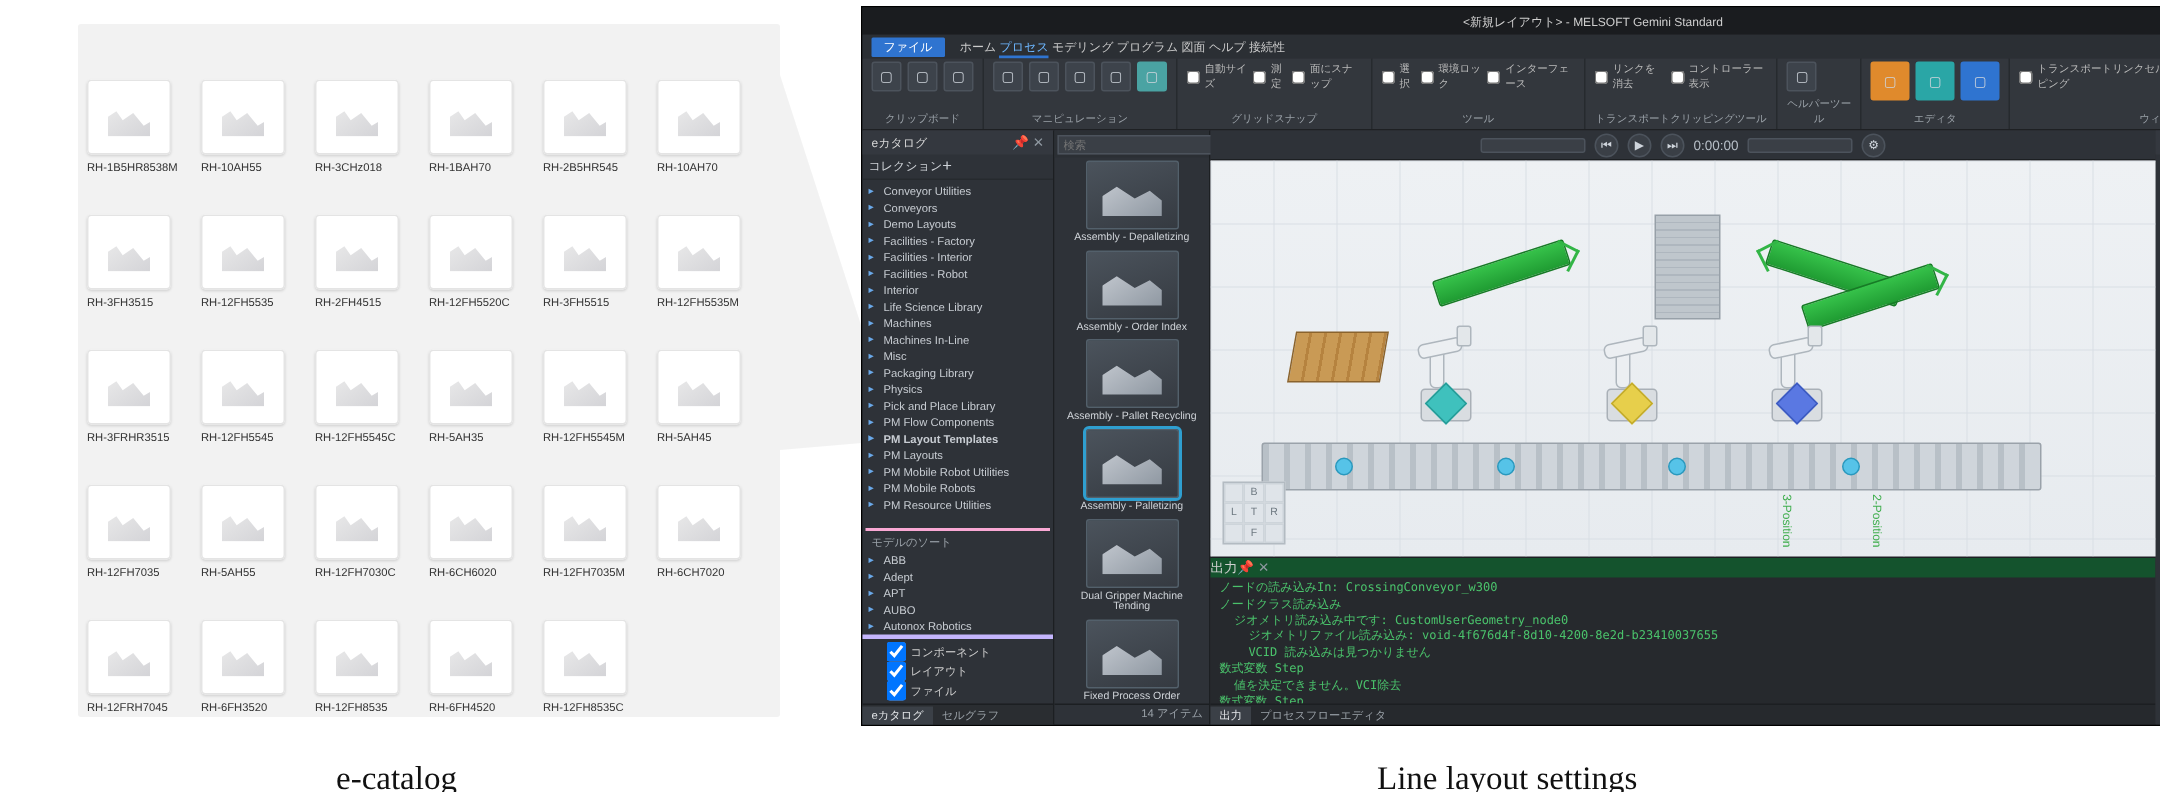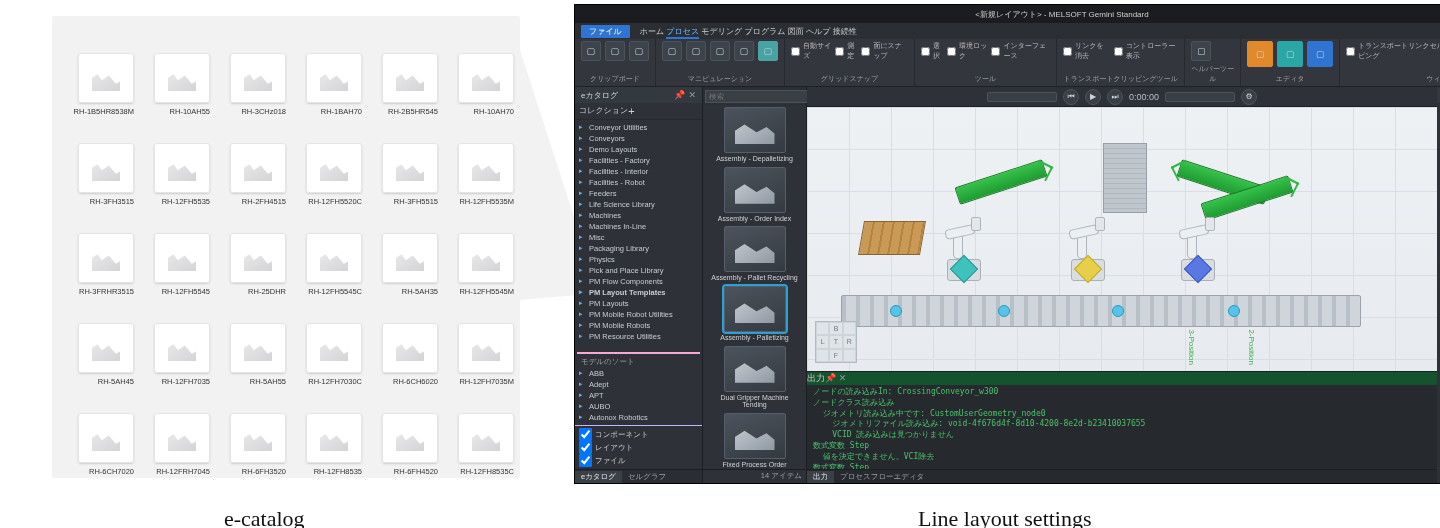--- a/index.html
+++ b/index.html
@@ -2,21 +2,21 @@
 <html><head>
 <meta charset="utf-8">
 <style>
   * { margin: 0; padding: 0; box-sizing: border-box; }
   body { font-family: "Segoe UI", "Meiryo", sans-serif; background: #fff; width: 1440px; height: 528px; position: relative; }
   .canvas { position: relative; width: 1440px; height: 528px; }
 
   
   .ecat-wrap { position: absolute; left: 52px; top: 16px; width: 468px; height: 462px; background:#f2f2f2; border-radius: 2px; }
   .ecat-grid { display: grid; grid-template-columns: repeat(6, 1fr); grid-auto-rows: 90px; gap: 0; padding: 10px 6px; }
-  .ecat-cell { display:flex; flex-direction:column; align-items:flex-end; justify-content:flex-end; }
+  .ecat-cell { display:flex; flex-direction:column; align-items:flex-start; justify-content:flex-end; }
   .ecat-thumb { width:56px; height:50px; background:#fff; border-radius:3px; box-shadow: 0 1px 2px rgba(0,0,0,.15), inset 0 0 0 1px #e4e4e4; position:relative; overflow:hidden; }
   .ecat-thumb::after{ content:""; position:absolute; left:14px; top:14px; width:28px; height:24px; background:linear-gradient(145deg,#e9e9e9,#cfcfd3);
       clip-path: polygon(0 45%, 20% 30%, 35% 55%, 60% 35%, 85% 70%, 100% 60%, 100% 100%, 0 100%); opacity:.9; }
   .ecat-label { font-size: 7.5px; color:#333; margin-top:4px; white-space:nowrap; }
   .caption { position:absolute; font-size: 22px; color:#111; font-family: "Times New Roman", serif; margin-top: 12px; }
   .caption.left { left: 224px; top: 494px; }
   .caption.right { left: 918px; top: 494px; }
 
   
   .beam { position:absolute; left:520px; top:40px; pointer-events:none; }
@@ -52,21 +52,21 @@
   .panel { background:#2e3238; border-right:1px solid #1c1f22; display:flex; flex-direction:column; }
   .panel .ptitle{ height:16px; background:#34383f; font-size:8px; color:#d8d8d8; padding:2px 6px; display:flex; justify-content:space-between; align-items:center; }
   .leftcol { width:128px; }
   .leftcol .sect { font-size:8px; padding:2px 4px; color:#cfd3d8; display:flex; border-bottom:1px solid #262a2e;}
   .tree { flex:1; overflow:hidden; padding:2px 2px; }
   .tree ul{ list-style:none; }
   .tree li{ font-size:7.5px; color:#c7ccd2; padding:1px 2px 1px 12px; position:relative; white-space:nowrap; overflow:hidden; text-overflow:ellipsis; }
   .tree li::before{ content:"▸"; position:absolute; left:2px; color:#6aa9e9; font-size:7px; }
   .tree li.bold{ font-weight:bold; }
   .tree .grp { font-size:7.5px; color:#9aa1a8; padding:3px 2px 1px 4px; border-top:2px solid #f9a8d4; margin-top:10px;}
-  .checks{ padding:2px 4px; border-top:1px solid #c4b5fd;}
+  .checks{ padding:2px 16px; border-top:3px solid #c4b5fd;}
   .checks label{ display:flex; gap:3px; font-size:7.5px; color:#ccc; align-items:center; }
   .tabsline{ height:14px; background:#2a2d31; border-top:1px solid #1c1f22; display:flex; align-items:center; font-size:7.5px;}
   .tabsline span{ padding:1px 6px; color:#9aa1a8;}
   .tabsline .on{ background:#3b4047; color:#e5e7ea;}
 
   
   .midcol{ width:104px; }
   .midcol .search{ height:18px; background:#2b2f34; display:flex; align-items:center; padding:0 2px; gap:2px;}
   .midcol .search input{ flex:1; height:13px; background:#3a3f46; border:1px solid #4c535c; color:#ddd; font-size:7.5px; padding:0 3px;}
   .midcol .search .sbtn{ width:14px;height:14px; background:#3a3f46; border:1px solid #4c535c; display:flex;align-items:center;justify-content:center; color:#aeb6bf; font-size:8px;}
@@ -188,24 +188,20 @@
         <div class="ecat-cell">
           <div class="ecat-thumb"></div>
           <div class="ecat-label">RH-3FRHR3515</div>
         </div>
         <div class="ecat-cell">
           <div class="ecat-thumb"></div>
           <div class="ecat-label">RH-12FH5545</div>
         </div>
         <div class="ecat-cell">
           <div class="ecat-thumb"></div>
-          <div class="ecat-label">RH-25DHR</div>
-        </div>
-        <div class="ecat-cell">
-          <div class="ecat-thumb"></div>
           <div class="ecat-label">RH-12FH5545C</div>
         </div>
         <div class="ecat-cell">
           <div class="ecat-thumb"></div>
           <div class="ecat-label">RH-5AH35</div>
         </div>
         <div class="ecat-cell">
           <div class="ecat-thumb"></div>
           <div class="ecat-label">RH-12FH5545M</div>
         </div>
@@ -388,21 +384,21 @@
             <span class="plus">+</span>
           </div>
         <div class="tree">
           <ul id="tree1">
               <li>Conveyor Utilities</li>
               <li>Conveyors</li>
               <li>Demo Layouts</li>
               <li>Facilities - Factory</li>
               <li>Facilities - Interior</li>
               <li>Facilities - Robot</li>
-              <li>Feeders</li>
+              <li>Interior</li>
               <li>Life Science Library</li>
               <li>Machines</li>
               <li>Machines In-Line</li>
               <li>Misc</li>
               <li>Packaging Library</li>
               <li>Physics</li>
               <li>Pick and Place Library</li>
               <li>PM Flow Components</li>
               <li class="bold">PM Layout Templates</li>
               <li>PM Layouts</li>

